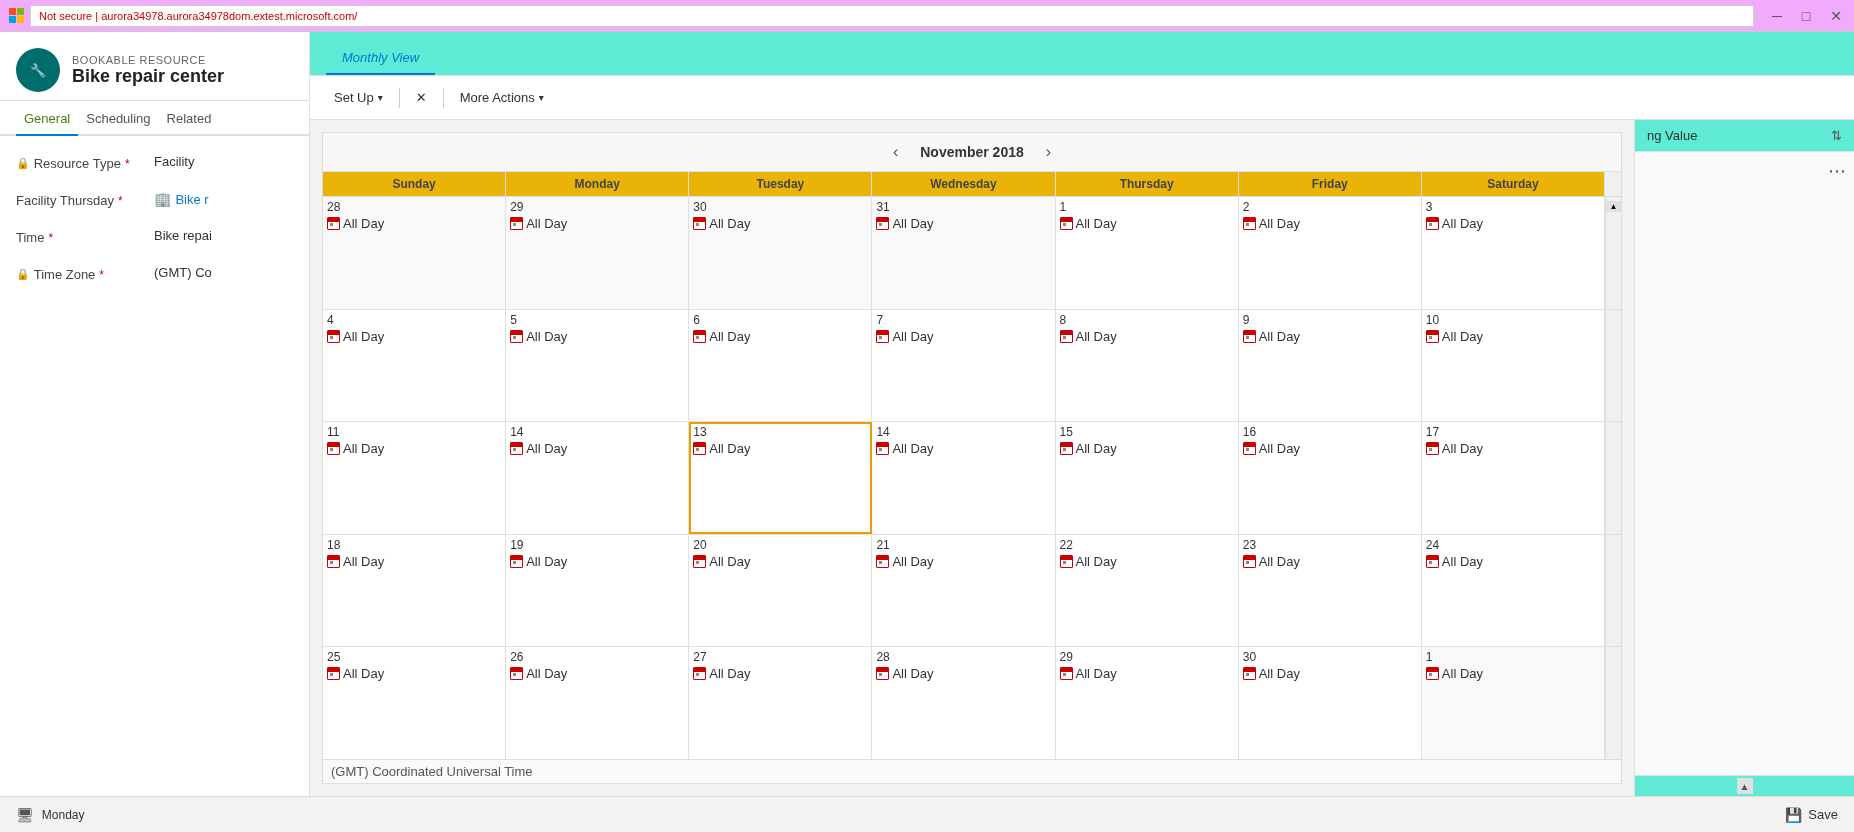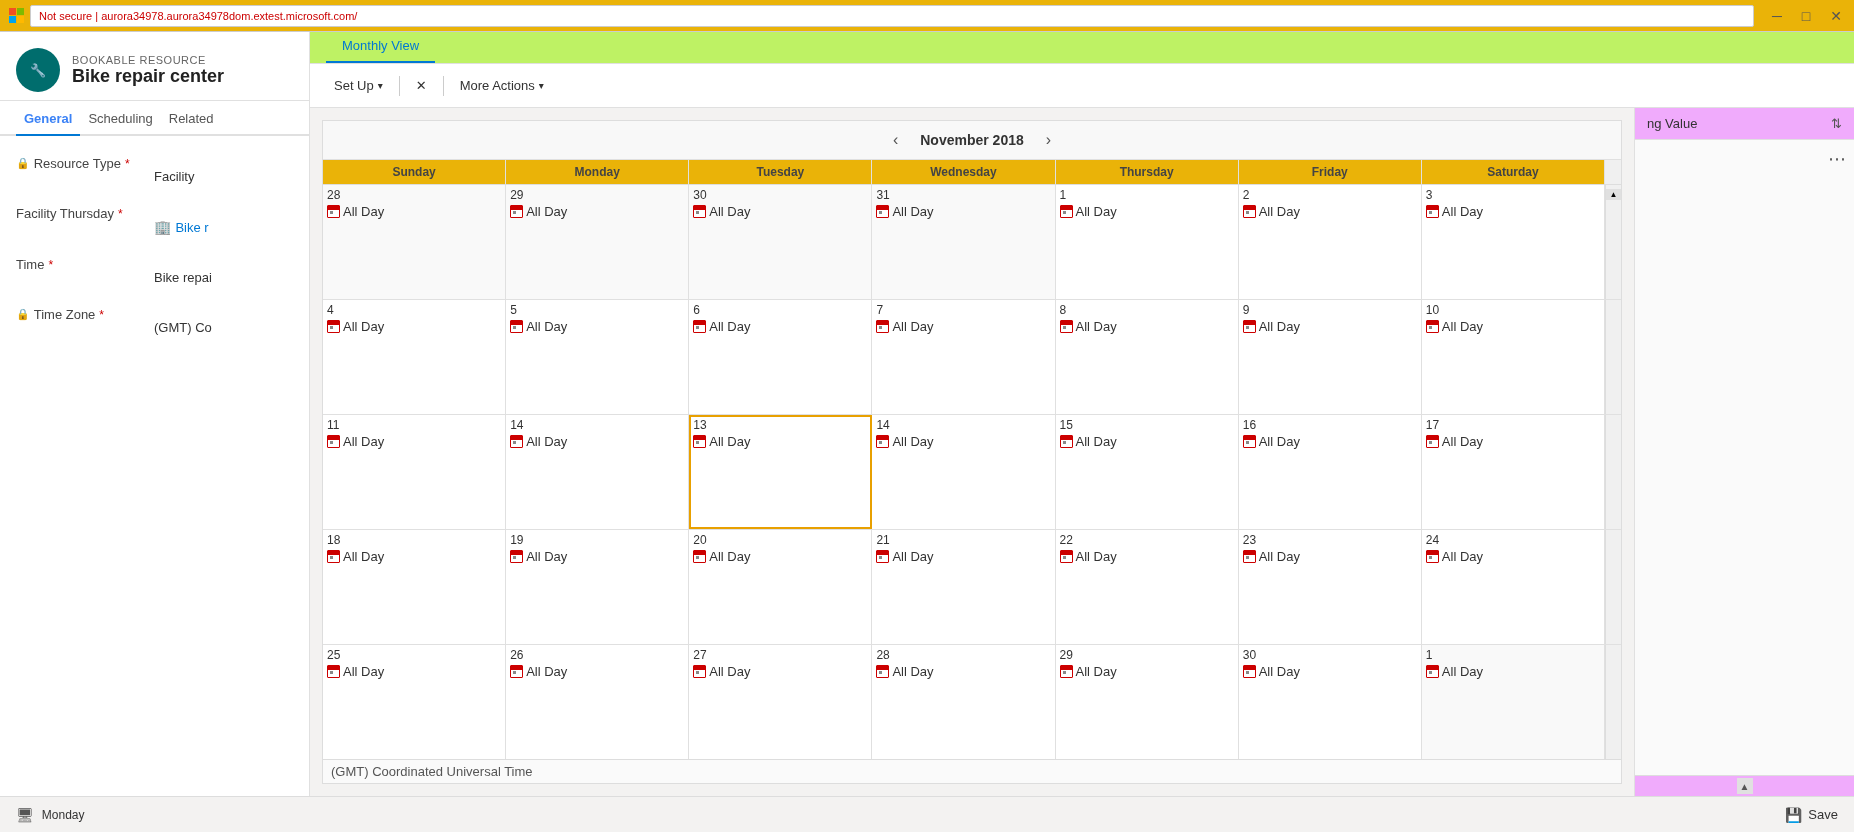--- a/index.html
+++ b/index.html
@@ -1,20 +1,20 @@
 <!DOCTYPE html>
 <html><head>
   <meta charset="utf-8">
   <style>
     * { box-sizing: border-box; margin: 0; padding: 0; font-family: 'Segoe UI', Arial, sans-serif; font-size: 13px; }
     body { background: #f3f2f1; width: 1854px; height: 832px; overflow: hidden; display: flex; flex-direction: column; }
 
     
     .browser-bar {
-      background: #eab308;
+      background: #f0abfc;
       border-bottom: 1px solid #ccc;
       display: flex;
       align-items: center;
       height: 32px;
       padding: 0 8px;
       gap: 6px;
     }
     .ms-logo { display: flex; flex-wrap: wrap; width: 16px; height: 16px; }
     .ms-logo span { width: 7px; height: 7px; margin: 0.5px; }
     .ms-r { background: #f25022; }
@@ -81,23 +81,23 @@
     }
     .nav-tab {
       padding: 10px 8px 8px;
       cursor: pointer;
       font-size: 13px;
       color: #555;
       border-bottom: 2px solid transparent;
       margin-bottom: -2px;
     }
     .nav-tab.active {
-      color: #3b82f6;
+      color: #4d7c0f;
       border-bottom: 2px solid #0078d4;
-      font-weight: 700;
+      font-weight: 400;
     }
 
     .sidebar-form {
       padding: 16px;
       flex: 1;
       overflow-y: auto;
     }
     .form-row {
       display: flex;
       align-items: flex-start;
@@ -117,21 +117,20 @@
     .required { color: #c00; font-size: 12px; }
     .lock-icon { color: #555; font-size: 11px; }
     .form-value {
       flex: 1;
       font-size: 13px;
       color: #333;
       padding-top: 2px;
       overflow: hidden;
       white-space: nowrap;
       text-overflow: ellipsis;
-      margin-top: 15px;
     }
     .form-value-blue { color: #0078d4; display: flex; align-items: center; gap: 4px; }
     .facility-icon { font-size: 14px; }
 
     
     .bottom-bar {
       height: 36px;
       background: #f3f2f1;
       border-top: 1px solid #ddd;
       display: flex;
@@ -152,26 +151,27 @@
     .right-panel {
       flex: 1;
       display: flex;
       flex-direction: column;
       overflow: hidden;
       position: relative;
     }
 
     
     .tab-bar {
-      background: #bef264;
+      background: #5eead4;
       border-bottom: 1px solid #e0e0e0;
       padding: 0 16px;
       display: flex;
       align-items: flex-end;
-      height: 32px;
+      height: 44px;
+      font-style: italic;
     }
     .tab {
       padding: 8px 16px;
       font-size: 13px;
       color: #555;
       cursor: pointer;
       border-bottom: 2px solid transparent;
       white-space: nowrap;
     }
     .tab.active {
@@ -321,21 +321,21 @@
       border-top: 1px solid #ddd;
       font-size: 11px;
       color: #555;
       background: #fafafa;
     }
     .dots-btn { background: none; border: none; cursor: pointer; font-size: 18px; color: #555; }
 
     
     .right-column {
       width: 220px;
-      background: #f0abfc;
+      background: #5eead4;
       border-left: 1px solid #e0e0e0;
       display: flex;
       flex-direction: column;
       flex-shrink: 0;
     }
     .right-col-header {
       padding: 8px 12px;
       border-bottom: 1px solid #e0e0e0;
       display: flex;
       align-items: center;

